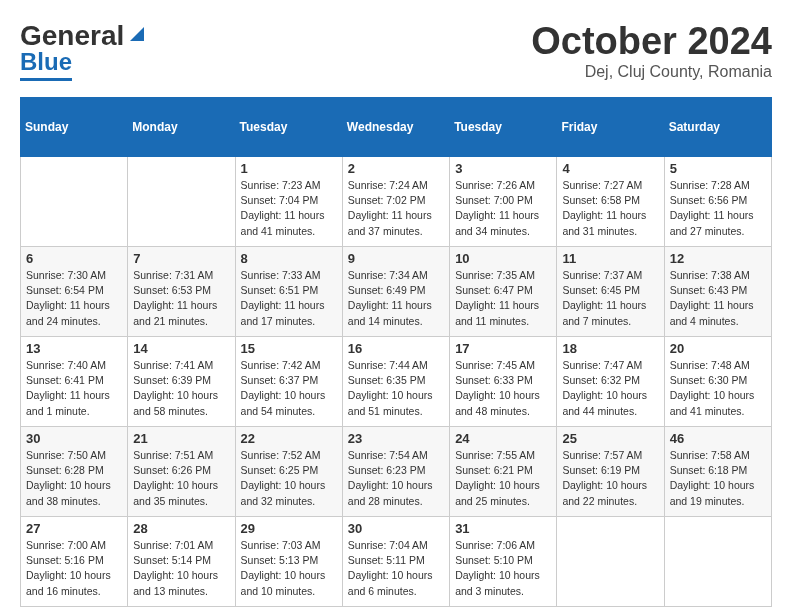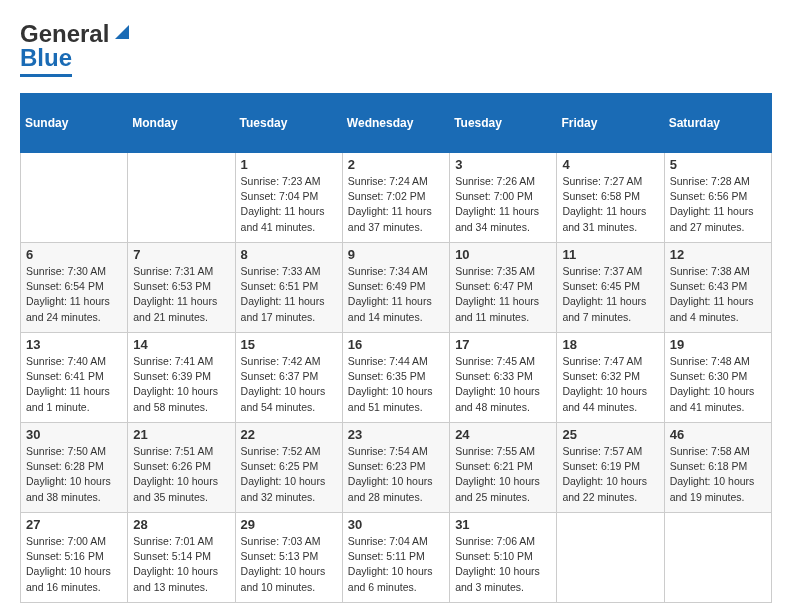--- a/index.html
+++ b/index.html
@@ -73,29 +73,33 @@
     .empty-cell {
       background: #fff !important;
     }
   </style>
 </head>
 <body>
 
 <div class="header">
   <div class="logo">
     <div style="display:flex;align-items:center;">
-      <span style="font-size:24px;font-weight:bold;color:#333;">General</span>
+      <span style="font-size:28px;font-weight:bold;color:#333;">General</span>
       <svg width="22" height="22" viewBox="0 0 22 22" style="margin-left:2px;margin-top:-4px;">
         <polygon points="4,18 18,18 18,4" fill="#1a6bb5"></polygon>
       </svg>
     </div>
     <div style="display:flex;align-items:center;margin-top:-4px;">
       <span style="font-size:24px;font-weight:bold;color:#1a6bb5;">Blue</span>
     </div>
     <div style="width:52px;height:3px;background:#1a6bb5;margin-top:2px;"></div>
+  </div>
+  <div class="title-block">
+    <div class="month-title">October 2024</div>
+    <div class="location">Dej, Cluj County, Romania</div>
   </div>
 </div>
 
 <table class="calendar">
   <thead>
     <tr>
     <th>Sunday</th>
         <th>Monday</th>
         <th>Tuesday</th>
         <th>Wednesday</th>
@@ -250,21 +254,21 @@
       </td>
         <td>
         <span class="day-num">18</span>
         <div class="day-info">
           Sunrise: 7:47 AM<br>
           Sunset: 6:32 PM<br>
           Daylight: 10 hours and 44 minutes.
         </div>
       </td>
         <td>
-        <span class="day-num">19</span>
+        <span class="day-num">20</span>
         <div class="day-info">
           Sunrise: 7:48 AM<br>
           Sunset: 6:30 PM<br>
           Daylight: 10 hours and 41 minutes.
         </div>
       </td>
       </tr>
       <tr>
         <td>
         <span class="day-num">30</span>

